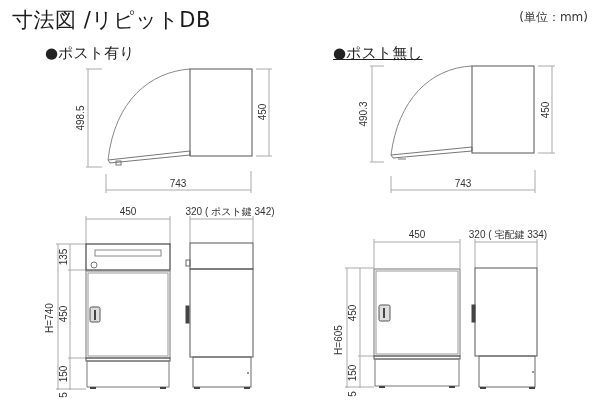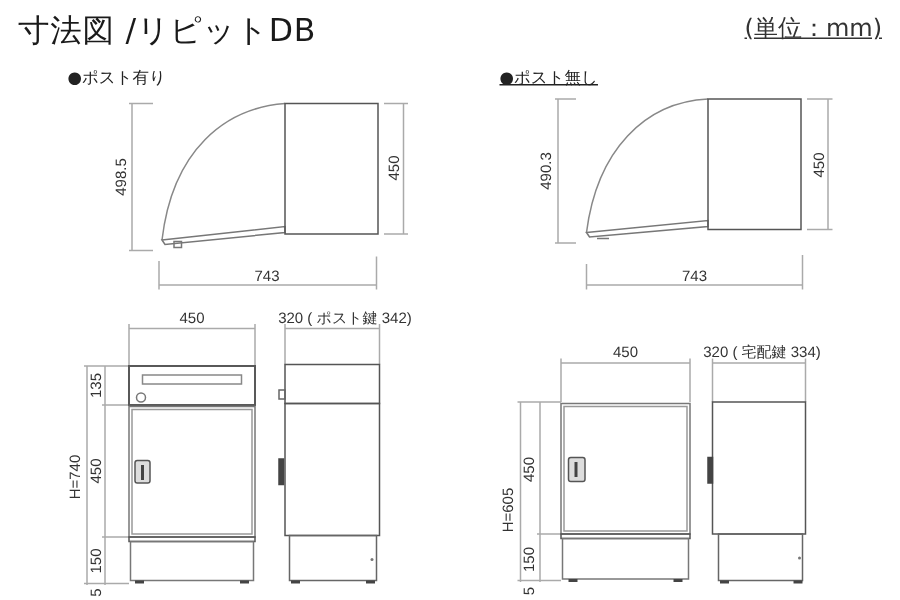--- a/index.html
+++ b/index.html
@@ -1,20 +1,20 @@
 <!DOCTYPE html>
 <html><head>
 <meta charset="utf-8">
 <style>
   html, body { margin: 0; padding: 0; background: #ffffff; }
   body { width: 600px; height: 400px; position: relative; overflow: hidden;
          font-family: "DejaVu Sans", "Liberation Sans", sans-serif; color: #222; }
   .title { position: absolute; left: 12px; top: 6px; font-size: 21px; color: #1a1a1a; letter-spacing: 0.5px; }
-  .unit { position: absolute; right: 12px; top: 9px; font-size: 16px; color: #333; text-decoration: underline; }
-  .sub { position: absolute; font-size: 11px; color: #222; }
+  .unit { position: absolute; right: 12px; top: 9px; font-size: 12px; color: #333; }
+  .sub { position: absolute; font-size: 15px; color: #222; }
   svg { position: absolute; left: 0; top: 0; }
   .dim { font-family: "Liberation Sans", sans-serif; font-size: 10px; fill: #333; }
 </style>
 </head>
 <body>
 
 <div class="title">寸法図 /リピットDB</div>
 <div class="unit">(単位：mm)</div>
 <div class="sub" style="left:45px; top:44px;">●ポスト有り</div>
 <div class="sub" style="left:333px; top:44px;text-decoration:underline;">●ポスト無し</div>

